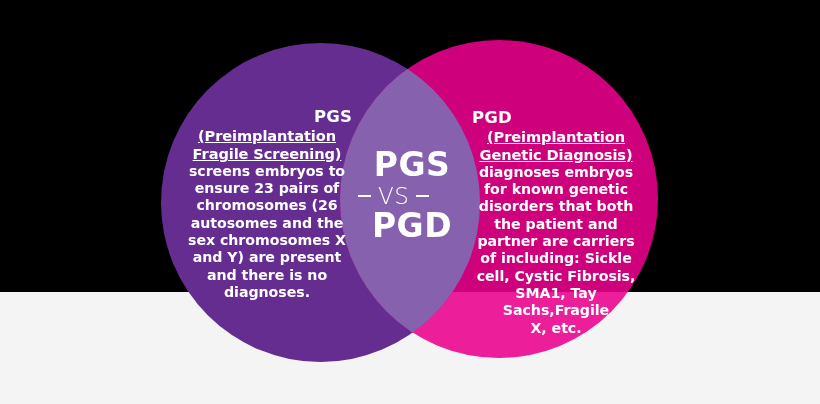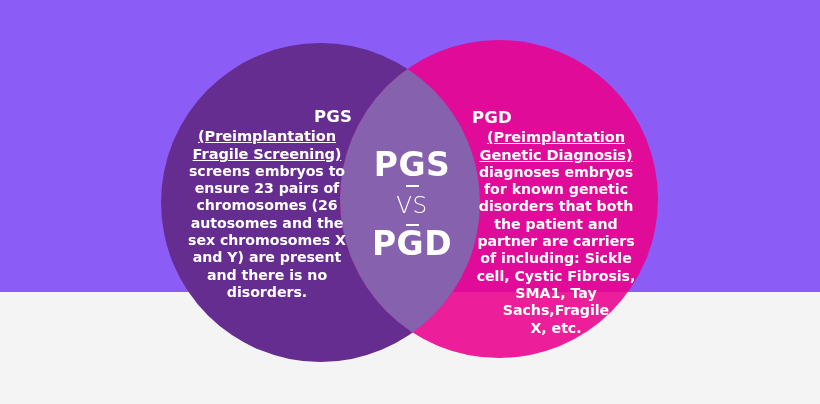--- a/index.html
+++ b/index.html
@@ -11,21 +11,21 @@
     height: 404px;
     background: #f4f4f5;
     font-family: "DejaVu Sans", "Liberation Sans", sans-serif;
     overflow: hidden;
   }
 
   #venn-stage {
     position: relative;
     width: 820px;
     height: 292px;
-    background: #8b5cf6;
+    background: #000000;
   }
 
   
   .circle {
     position: absolute;
     border-radius: 50%;
   }
   #circle-left {
     left: 161px;
     top: 43px;
@@ -109,24 +109,22 @@
   }
   .vs-word {
     font-size: 33px;
     font-weight: bold;
     line-height: 1.05;
     letter-spacing: 0.5px;
   }
   .vs-middle {
     display: flex;
     align-items: center;
-    justify-content: center;
     gap: 7px;
     margin: 2px 0 1px 0;
-    flex-direction: column;
   }
   .vs-middle .dash {
     display: block;
     width: 13px;
     height: 2px;
     background: #ffffff;
   }
   .vs-middle .vs-label {
     font-size: 23px;
     font-weight: 300;
@@ -157,21 +155,21 @@
     <div class="block-title">PGS</div>
     <div class="block-sub">(Preimplantation</div>
     <div class="block-sub">Fragile Screening)</div>
     <div class="block-body">screens embryos to</div>
     <div class="block-body">ensure 23 pairs of</div>
     <div class="block-body">chromosomes (26</div>
     <div class="block-body">autosomes and the</div>
     <div class="block-body">sex chromosomes X</div>
     <div class="block-body">and Y) are present</div>
     <div class="block-body">and there is no</div>
-    <div class="block-body">disorders.</div>
+    <div class="block-body">diagnoses.</div>
   </div>
 
   <div class="text-block" id="right-text">
     <div class="block-title">PGD</div>
     <div class="block-sub">(Preimplantation</div>
     <div class="block-sub">Genetic Diagnosis)</div>
     <div class="block-body">diagnoses embryos</div>
     <div class="block-body">for known genetic</div>
     <div class="block-body">disorders that both</div>
     <div class="block-body">the patient and</div>

